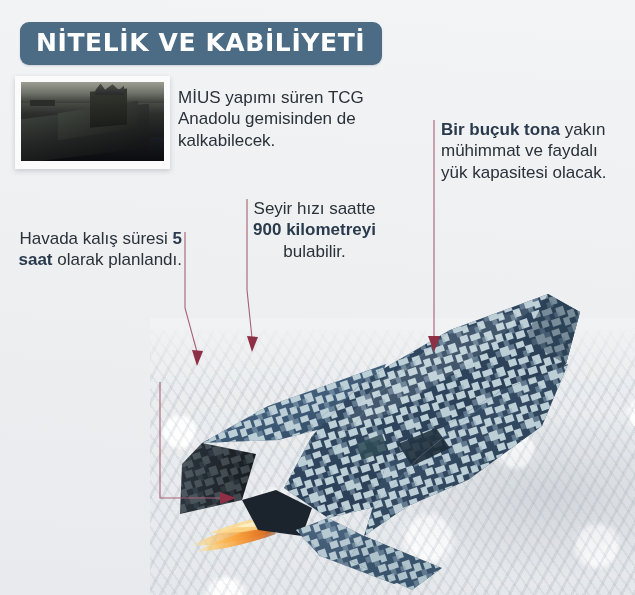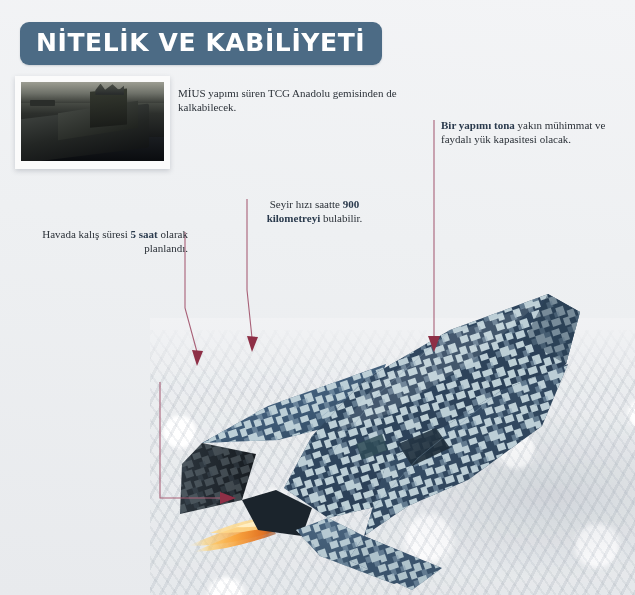--- a/index.html
+++ b/index.html
@@ -110,31 +110,31 @@
     background:linear-gradient(180deg,#9c9d92 0%,#6d7068 55%,#3a3d38 100%);
   }
   .ph-ship2{
     position:absolute; left:6%; top:23%; width:18%; height:7%;
     background:#2a2d2a; border-radius:1px;
   }
 
   
   .callout{ position:absolute; color:#232b33; }
   .callout p{
-    font-size:11px; line-height:1.26; color:#2b3138;
-    font-family:Liberation Serif, serif; font-weight:400;
+    font-size:17px; line-height:1.26; color:#2b3138;
+    font-family:Liberation Sans, sans-serif; font-weight:400;
   }
   .callout b{ font-weight:bold; color:#2a3a4d; }
   .c-right{ text-align:right; }
   .c-left{ text-align:left; }
 
   #callout-ship   { left:178px; top:87px;  width:232px; }
   #callout-payload{ left:441px; top:119px; width:175px; }
   #callout-speed  { left:252px; top:198px; width:125px;text-align:center; }
-  #callout-endur  { left:16px;   top:228px; width:172px; }
+  #callout-endur  { left:10px;   top:228px; width:172px; }
   #callout-missile{ left:6px;   top:380px; width:150px; }
 
   
   .leaders{ position:absolute; inset:0; pointer-events:none; }
 </style>
 </head>
 <body>
 
 <div id="stage">
 
@@ -282,21 +282,21 @@
       <path d="M434 352 L428 336 L440 336 Z"></path>
       <path d="M236 498 L220 492 L220 504 Z"></path>
     </g>
   </svg>
 
   <div class="callout c-left" id="callout-ship">
     <p>MİUS yapımı süren TCG Anadolu gemisinden de kalkabilecek.</p>
   </div>
 
   <div class="callout c-left" id="callout-payload">
-    <p><b>Bir yapımı tona</b> yakın mühimmat ve faydalı yük kapasitesi olacak.</p>
+    <p><b>Bir buçuk tona</b> yakın mühimmat ve faydalı yük kapasitesi olacak.</p>
   </div>
 
   <div class="callout c-left" id="callout-speed">
     <p>Seyir hızı saatte <b>900 kilometreyi</b> bulabilir.</p>
   </div>
 
   <div class="callout c-right" id="callout-endur">
     <p>Havada kalış süresi <b>5 saat</b> olarak planlandı.</p>
   </div>
 

